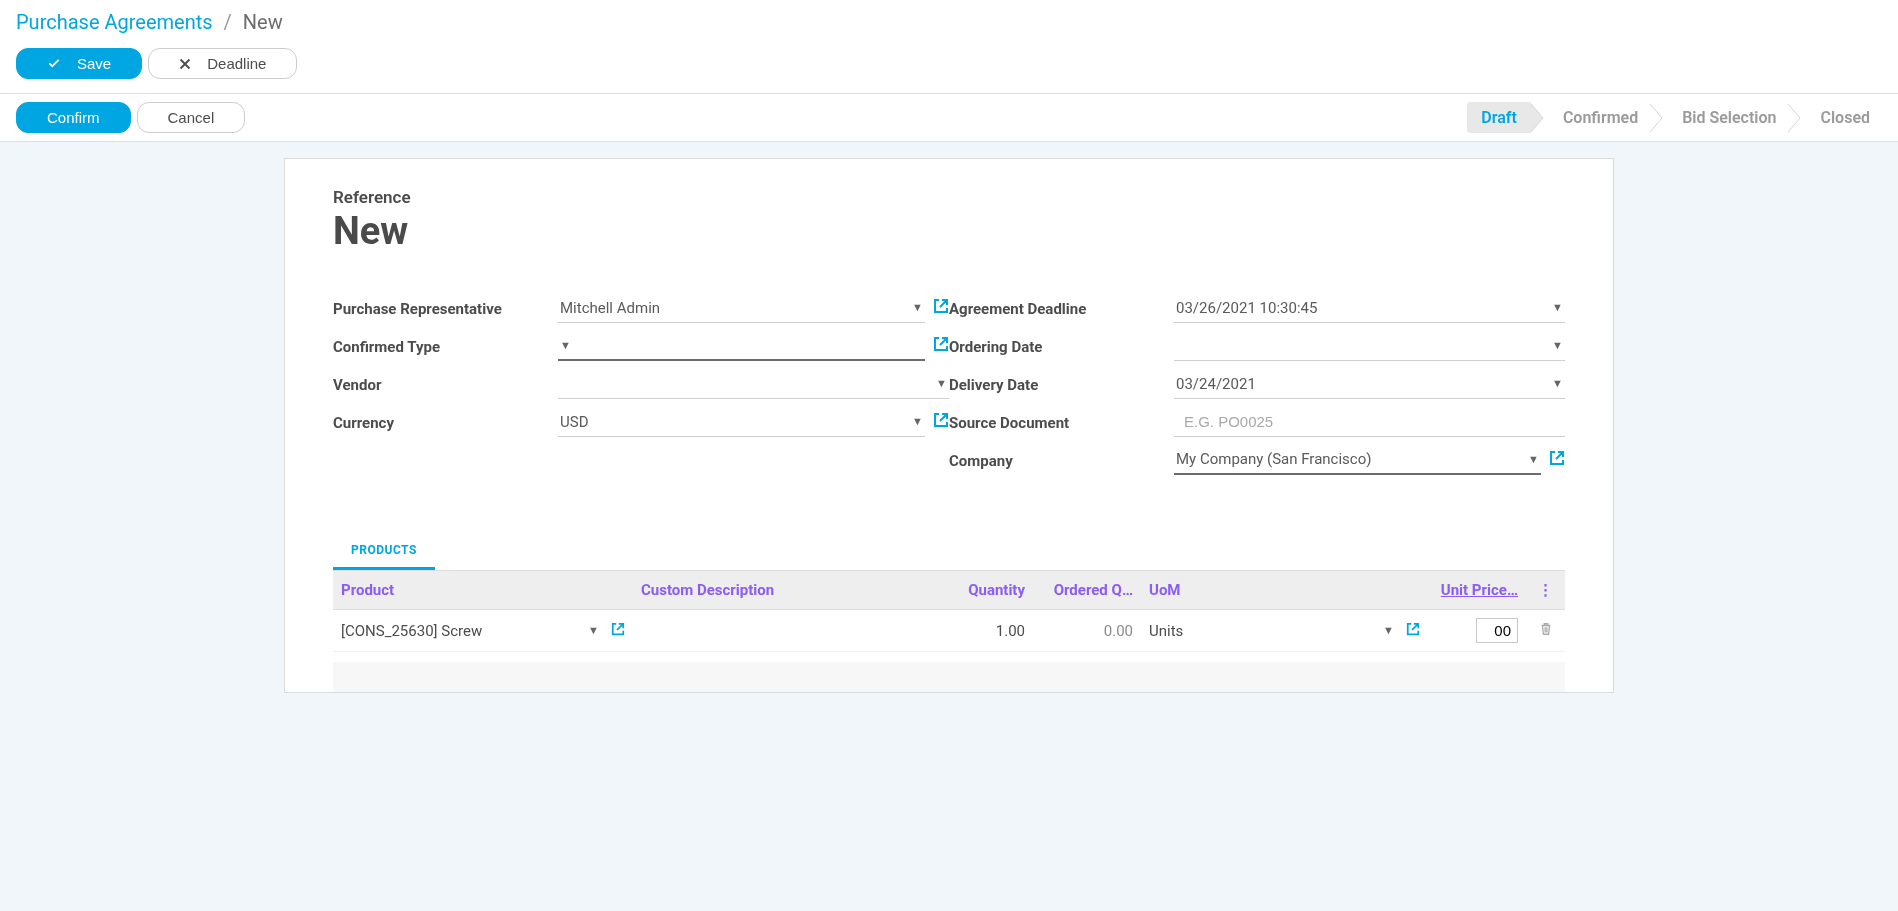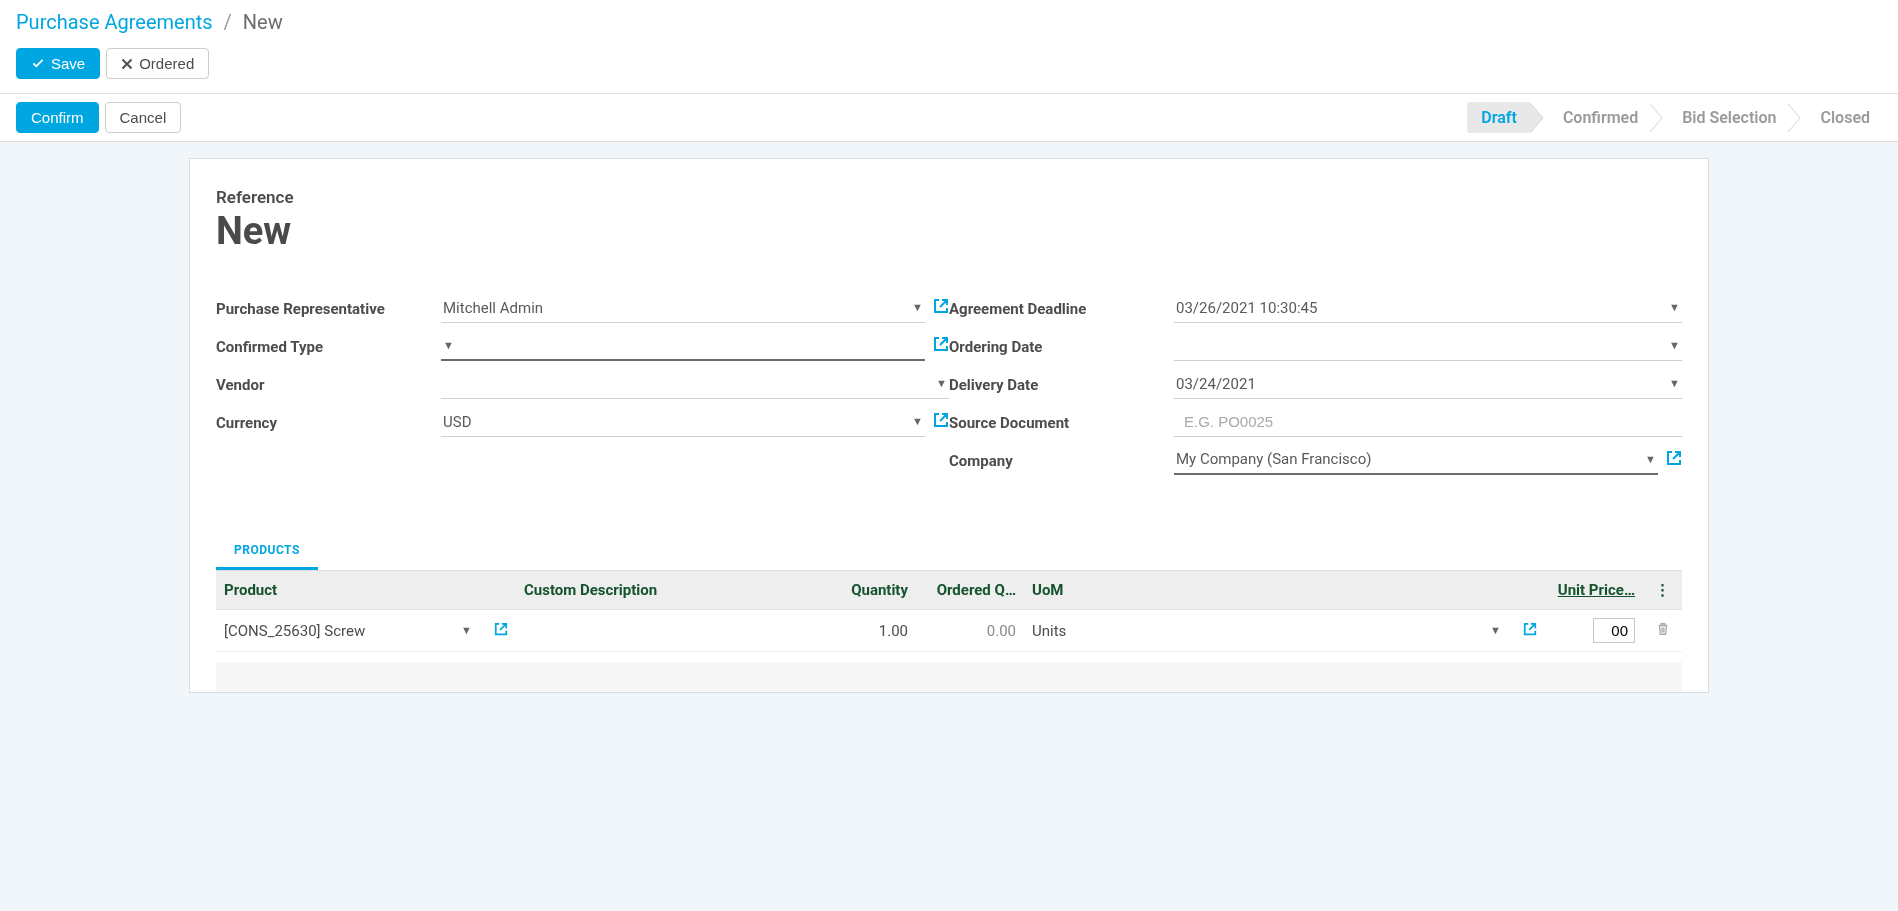--- a/index.html
+++ b/index.html
@@ -16,22 +16,22 @@
 }
 .breadcrumb {
   margin-bottom: 14px;
   font-size: 20px;
 }
 .breadcrumb a { color: #00a6e1; text-decoration: none; }
 .breadcrumb .sep { color: #9a9a9a; margin: 0 6px; }
 .breadcrumb .current { color: #6c6c6c; }
 .btn-row { display: flex; gap: 6px; }
 .btn {
-  display: inline-flex; align-items: center; gap: 6px;
-  padding: 6px 14px; border-radius: 4px; font-size: 15px;
+  display: inline-flex; align-items: center; gap: 16px;
+  padding: 6px 30px; border-radius: 12px; font-size: 15px;
   border: 1px solid #ccc; background: #fff; color: #4c4c4c; cursor: pointer;
 }
 .btn-primary { background: #00a6e1; border-color: #00a6e1; color: #fff; }
 .action-bar {
   background: #fff;
   padding: 8px 16px;
   border-bottom: 1px solid #dedede;
   display: flex; align-items: center; justify-content: space-between;
 }
 .status-steps { display: flex; align-items: center; }
@@ -40,24 +40,24 @@
   color: #9a9a9a; font-size: 16px; font-weight: 600;
 }
 .step .label { padding: 6px 12px 6px 18px; }
 .step.active .label {
   background: #e8e8e8; color: #00a6e1;
   padding: 6px 14px; border-radius: 3px 0 0 3px;
 }
 .step svg { display: block; }
 .sheet {
   background: #fff;
-  width: 1520px;
+  width: 1330px;
   margin: 16px auto 0;
   border: 1px solid #dcdcdc;
-  padding: 28px 26px 0;
+  padding: 28px 48px 0;
 }
 .ref-label { font-size: 17px; font-weight: 600; color: #4c4c4c; }
 .ref-value { font-size: 38px; font-weight: 700; color: #4a4a4a; margin-top: 2px; }
 .form-grid {
   display: flex; gap: 0; margin-top: 40px;
 }
 .form-col { flex: 1; }
 .form-row { display: flex; align-items: flex-start; margin-bottom: 8px; gap: 45px; }
 .form-row .lbl {
   width: 180px; font-weight: 700; color: #4c4c4c;
@@ -80,29 +80,29 @@
 .text-input::placeholder { color: #a9a9a9; }
 .ext-link { color: #00a6e1; cursor: pointer; }
 .tabs { margin-top: 50px; border-bottom: 1px solid #dedede; }
 .tab {
   display: inline-block; padding: 10px 18px; font-weight: 700;
   color: #00a6e1; border-bottom: 3px solid #00a6e1;
   text-transform: uppercase; font-size: 12px; letter-spacing: .5px;
 }
 .products-table { width: 100%; border-collapse: collapse; margin-top: 0; }
 .products-table thead th {
-  background: #eeeeee; color: #14532d; font-weight: 700;
+  background: #eeeeee; color: #8b5cf6; font-weight: 700;
   padding: 10px 8px; text-align: left; font-size: 15px;
   border-bottom: 1px solid #e0e0e0;
 }
 .products-table th.num, .products-table td.num { text-align: right; }
 .products-table td {
   padding: 8px 8px; border-bottom: 1px solid #f0f0f0; vertical-align: middle;
 }
-.products-table .cell-flex { display: flex; align-items: center; gap: 22px; justify-content: center; }
+.products-table .cell-flex { display: flex; align-items: center; gap: 12px; justify-content: center; }
 .products-table .cell-flex .value { flex: 1; }
 .disabled-cell { color: #8a8a8a; }
 .add-line { color: #00a6e1; cursor: pointer; padding: 12px 8px; }
 .kebab { cursor: pointer; padding: 0 4px; }
 .trash { color: #aaa; cursor: pointer; }
 .footer-space { height: 30px; background: #f7f7f7; margin-top: 10px; }
 .col-product { width: 300px; }
 .col-desc { width: 300px; }
 .col-qty { width: 100px; }
 .col-ord { width: 108px; }
@@ -128,21 +128,21 @@
     <button class="btn btn-primary">
       <svg width="14" height="14" viewBox="0 0 16 16" fill="white">
           <path d="M6 12L2 8l1.4-1.4L6 9.2 12.6 2.6 14 4z"></path>
         </svg>
       <span>Save</span>
     </button>
     <button class="btn">
       <svg width="12" height="12" viewBox="0 0 16 16" fill="#4c4c4c">
           <path d="M2 2l12 12M14 2L2 14" stroke="#4c4c4c" stroke-width="2.5"></path>
         </svg>
-      <span>Ordered</span>
+      <span>Deadline</span>
     </button>
   </div>
 </div>
 
 <div class="action-bar">
   <div class="btn-row">
     <button class="btn btn-primary">Confirm</button>
     <button class="btn">Cancel</button>
   </div>
   <div class="status-steps">

